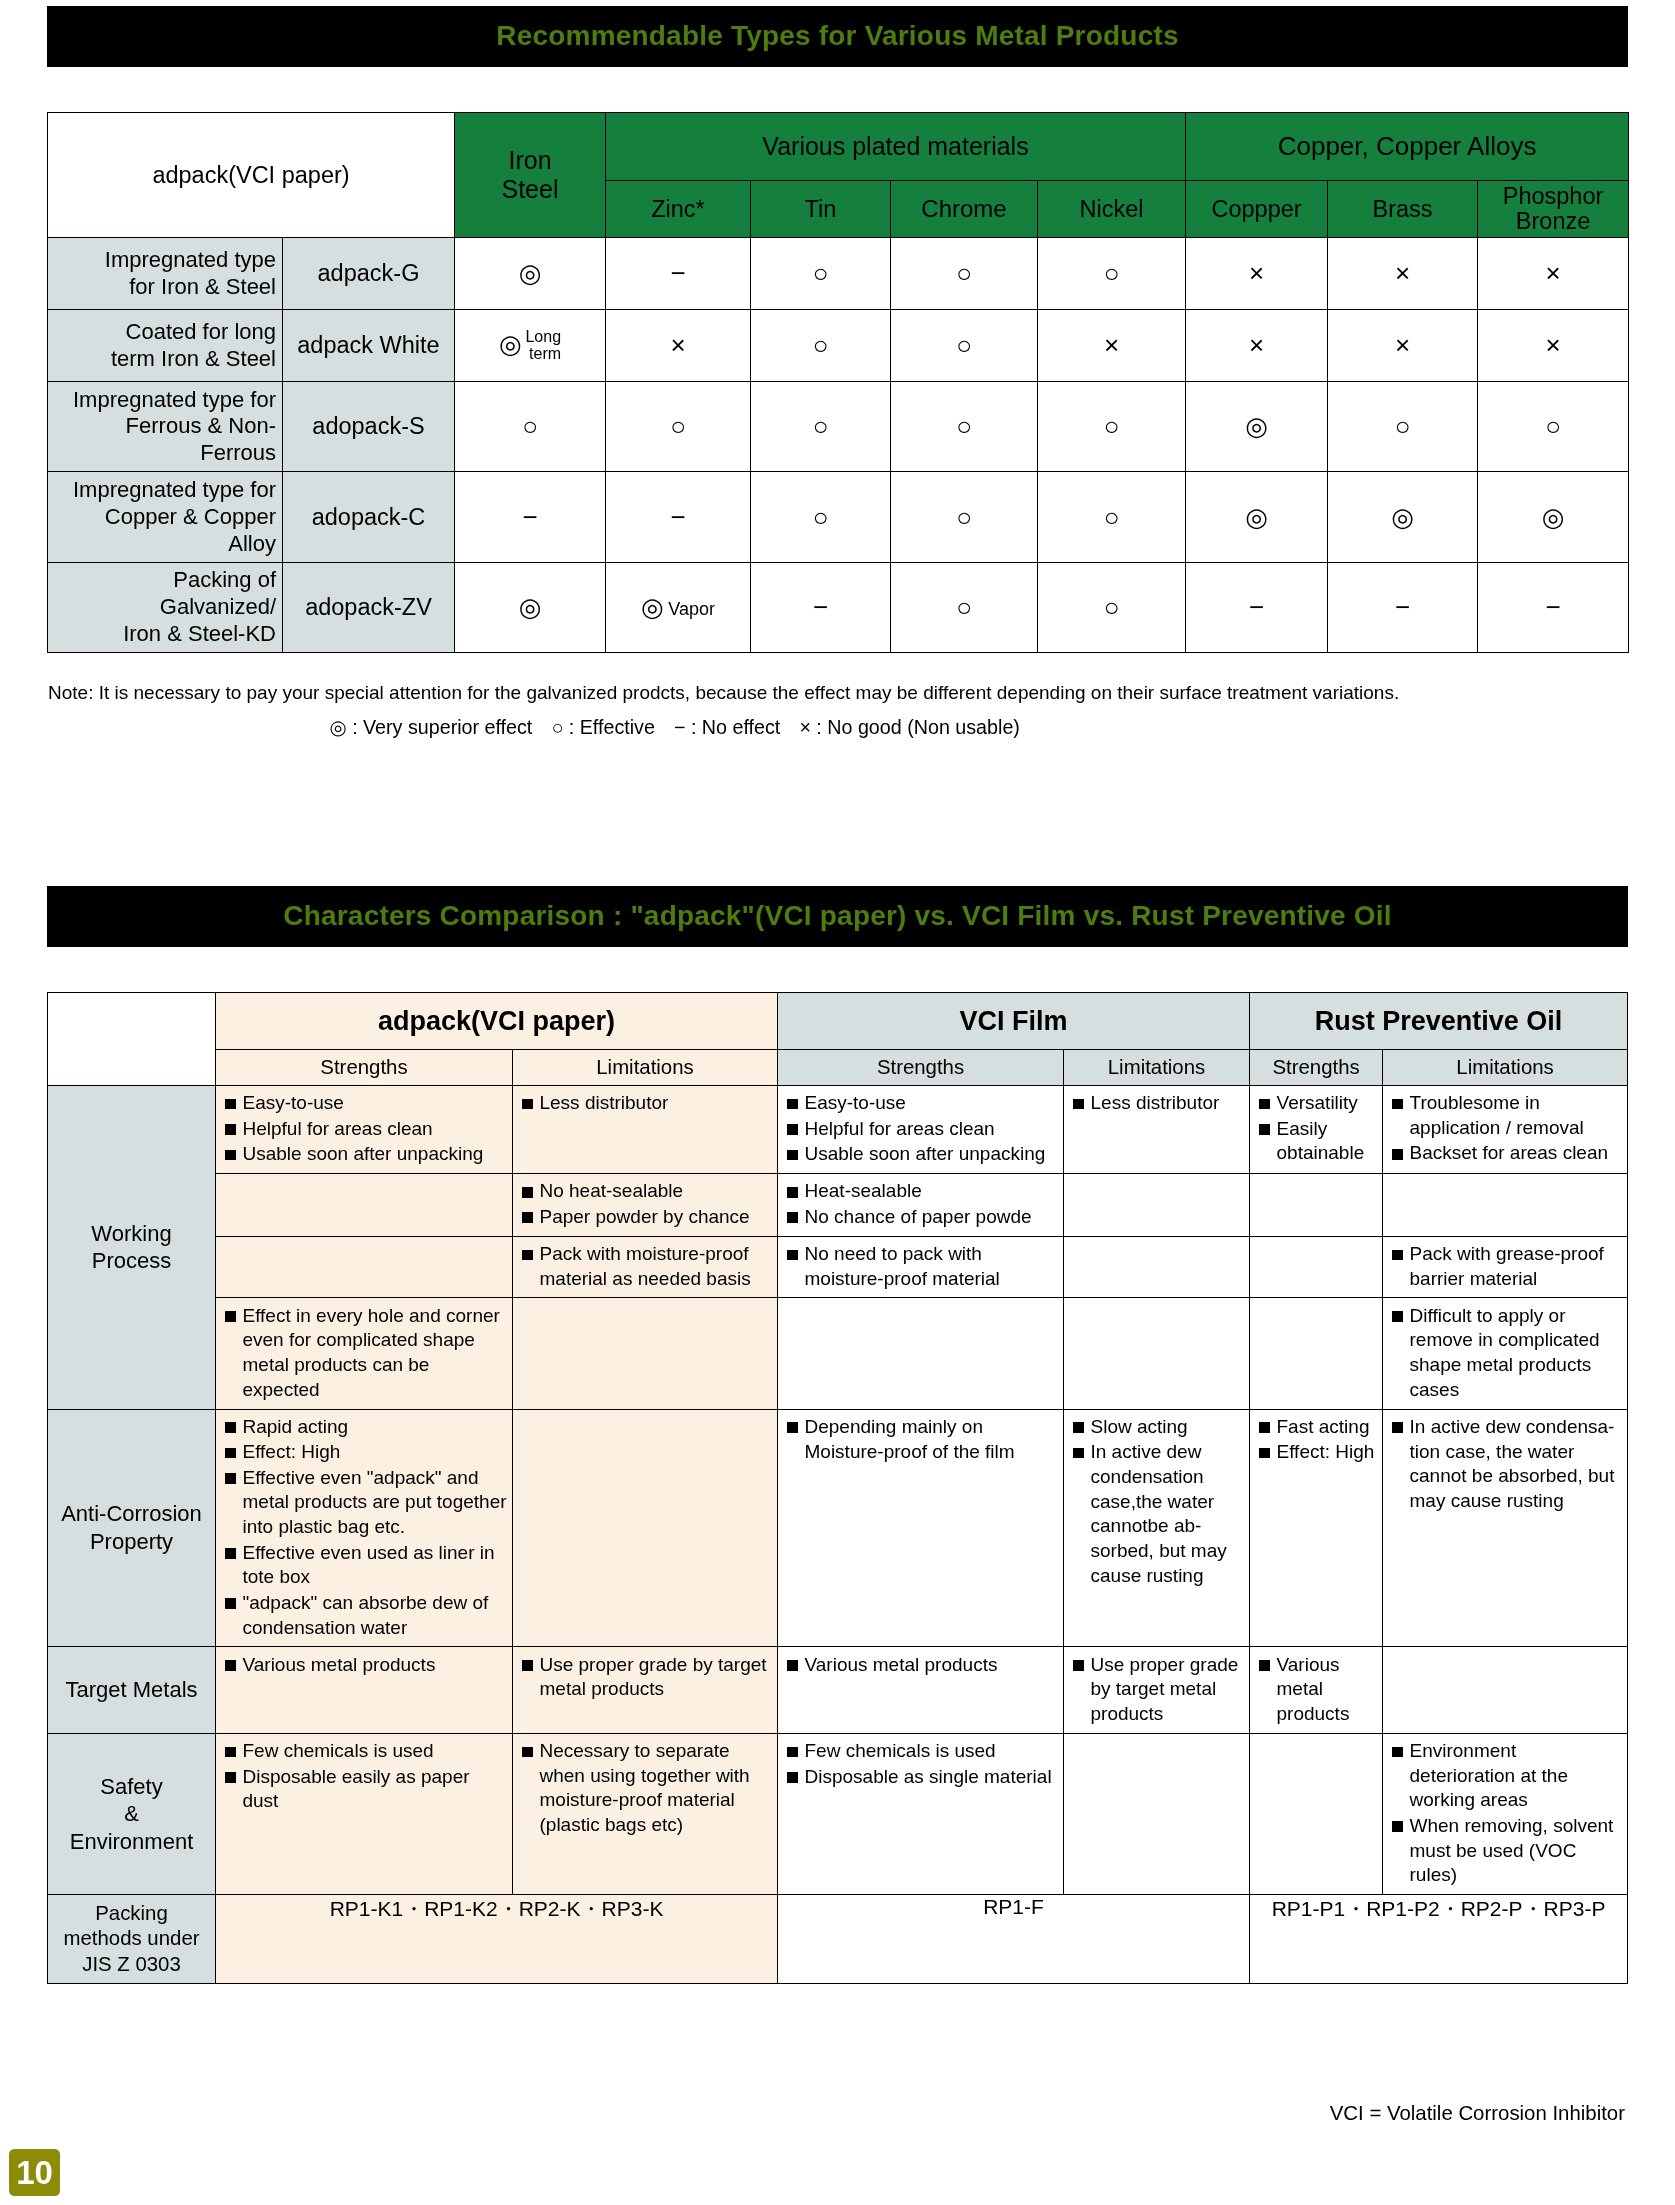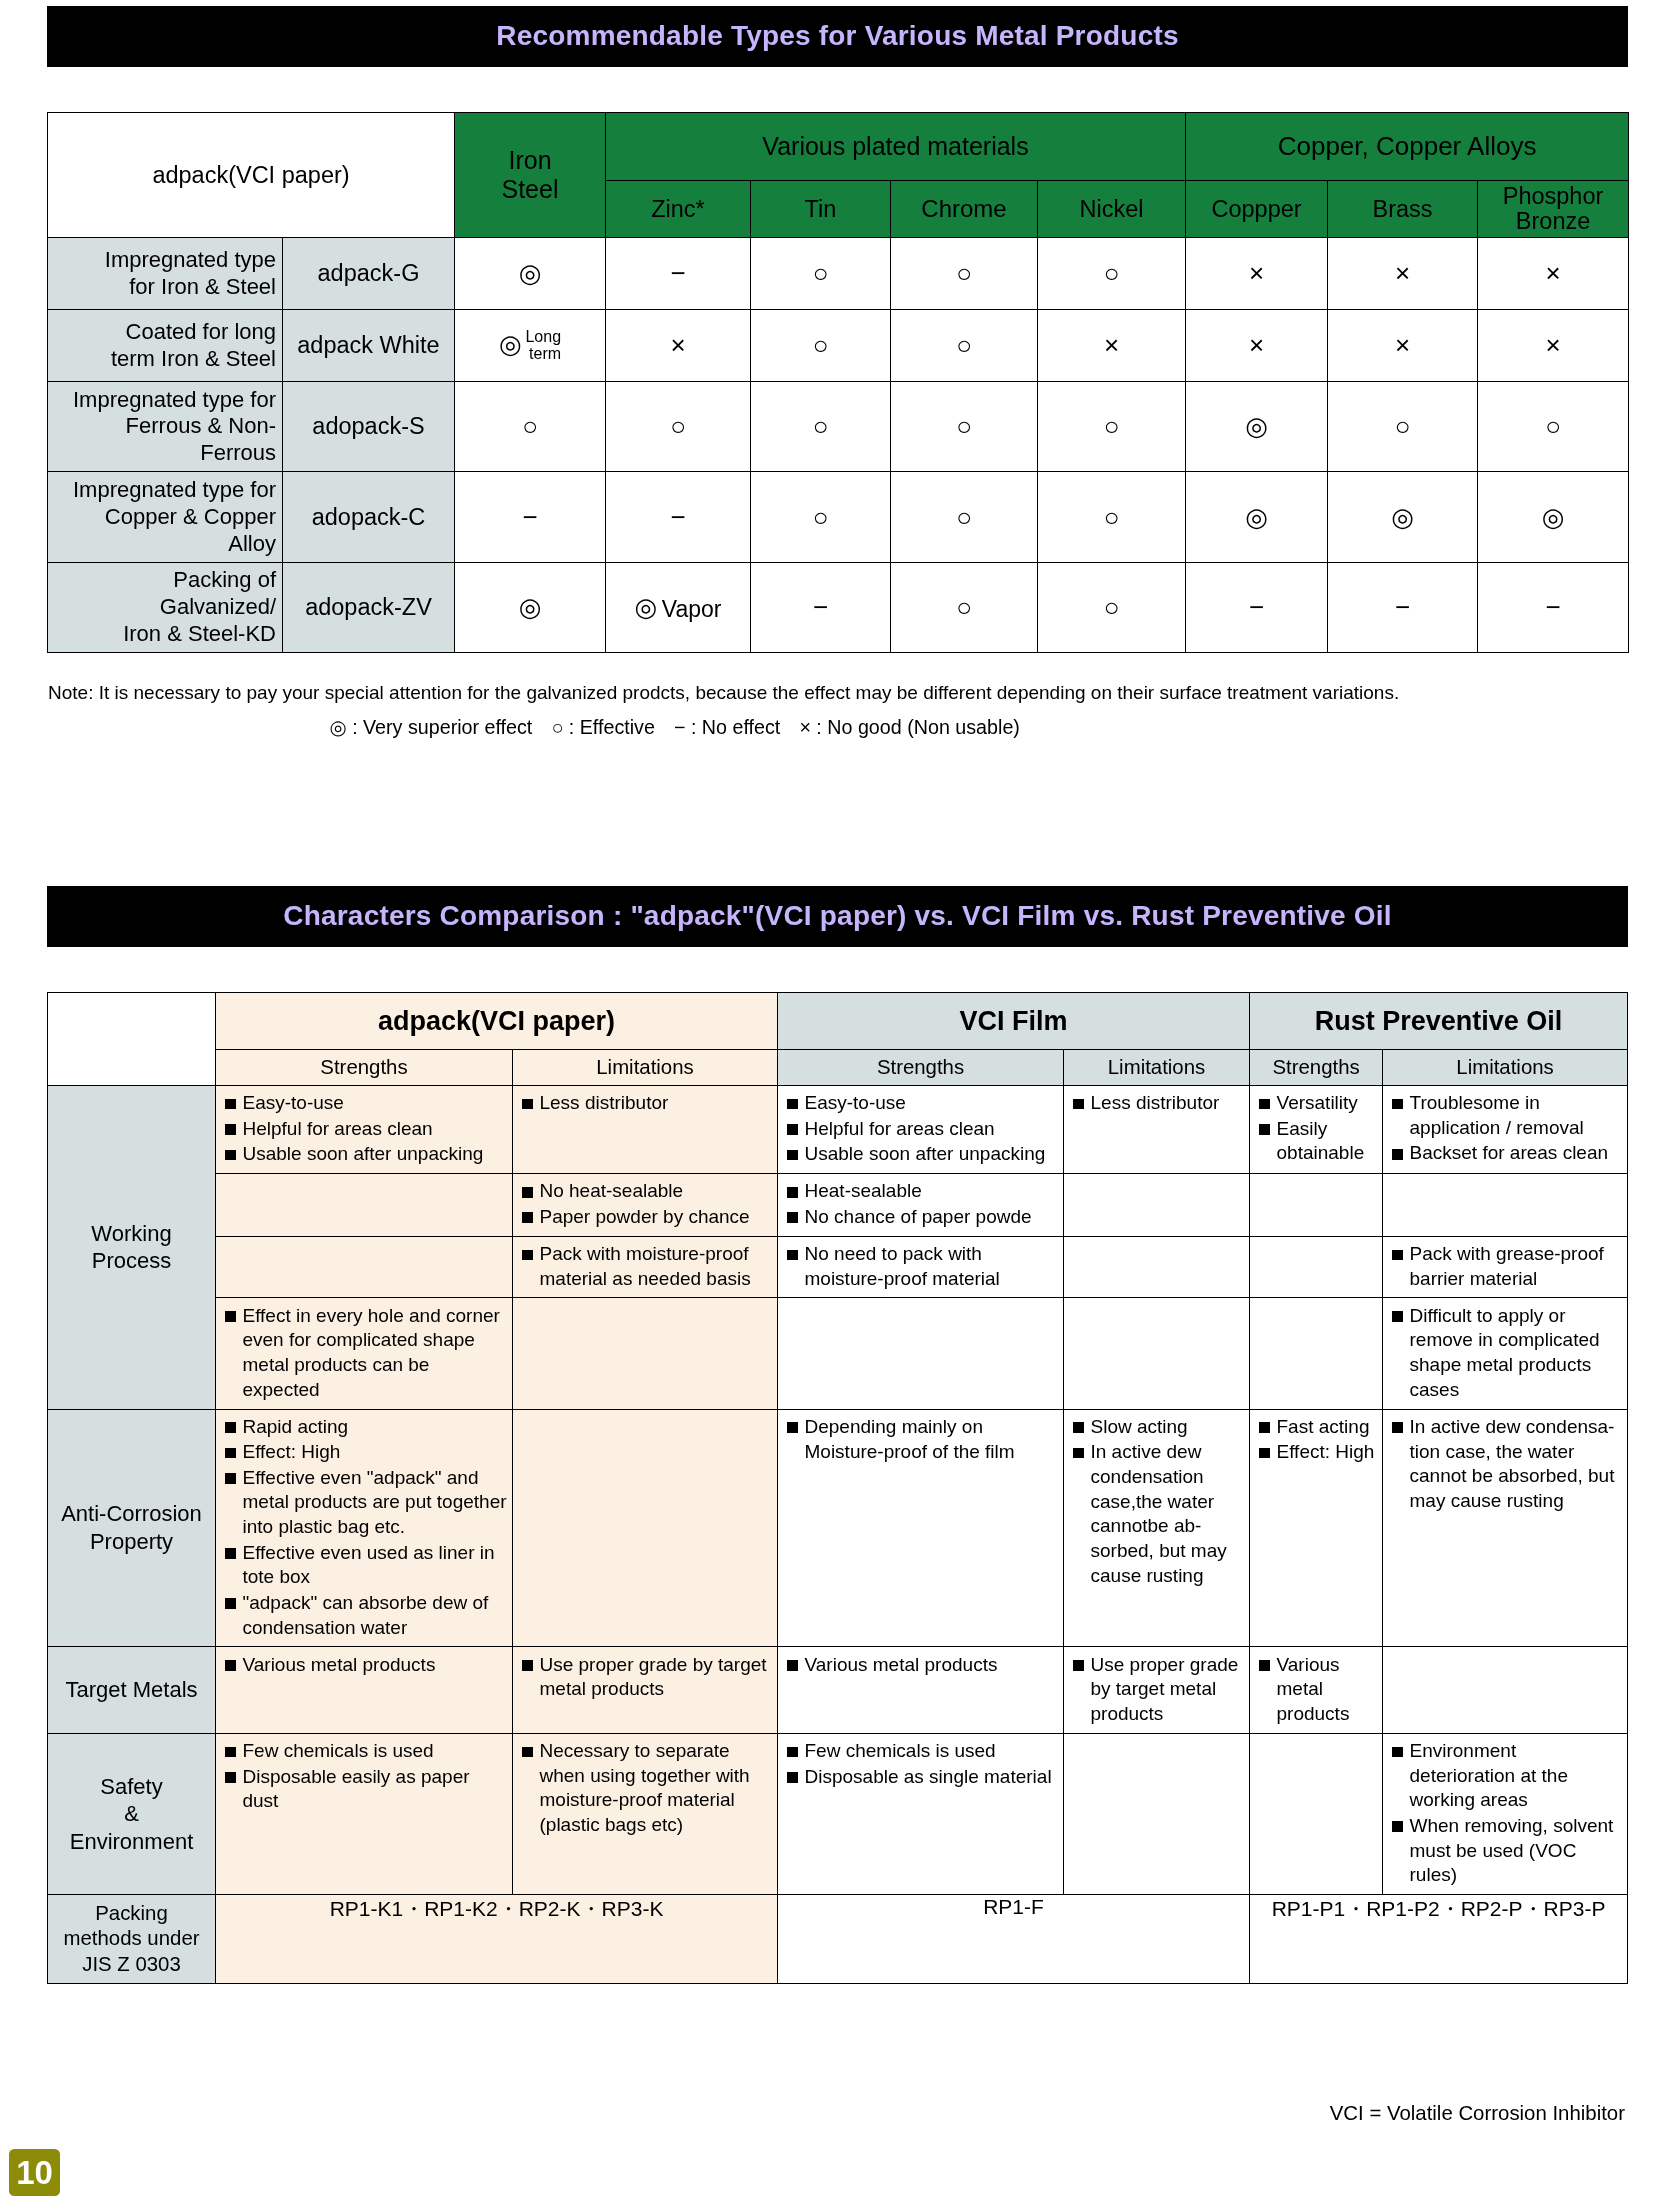--- a/index.html
+++ b/index.html
@@ -12,21 +12,21 @@
     height: 2205px;
     font-family: "Liberation Sans", sans-serif;
     color: #000;
     position: relative;
     overflow: hidden;
   }
 
   
   .banner {
     background: #000000;
-    color: #c4b5fd;
+    color: #4d7c0f;
     font-weight: bold;
     text-align: center;
     font-size: 28px;
     letter-spacing: 0.2px;
     line-height: 1;
     padding: 16px 0 17.4px 0;
   }
 
   #banner1 { position: absolute; left: 47px; top: 6px; width: 1581px; }
   #banner2 { position: absolute; left: 47px; top: 886px; width: 1581px; }
@@ -73,21 +73,21 @@
   }
   .sym-note {
     font-size: 16px;
     line-height: 1.05;
     display: inline-block;
     vertical-align: middle;
     text-align: left;
     margin-left: 3.8px;
   }
   .sym-note-inline {
-    font-size: 23px;
+    font-size: 18px;
     display: inline-block;
     vertical-align: middle;
     margin-left: 4.5px;
   }
 
   
   #note1 {
     position: absolute;
     left: 48px;
     top: 682px;

